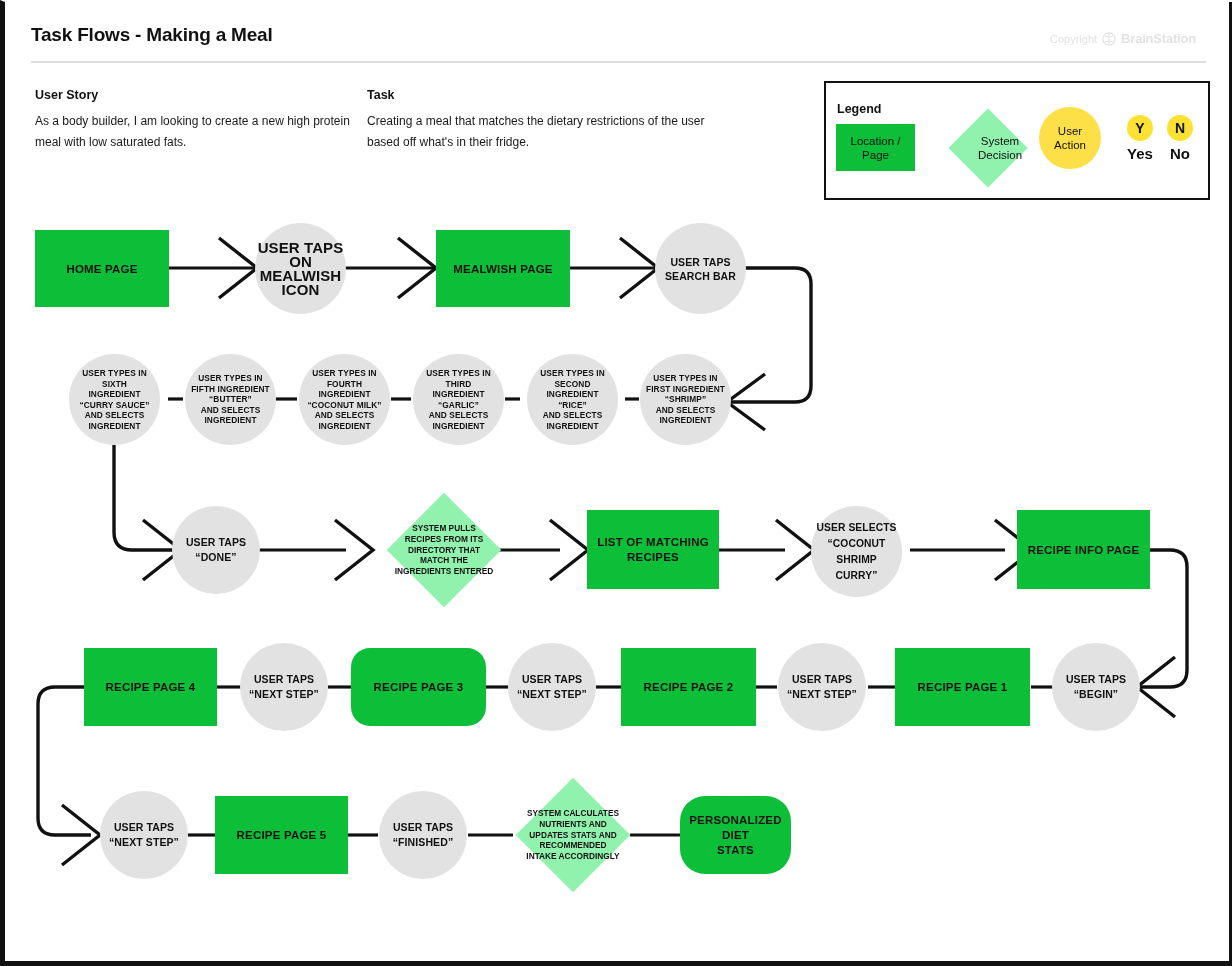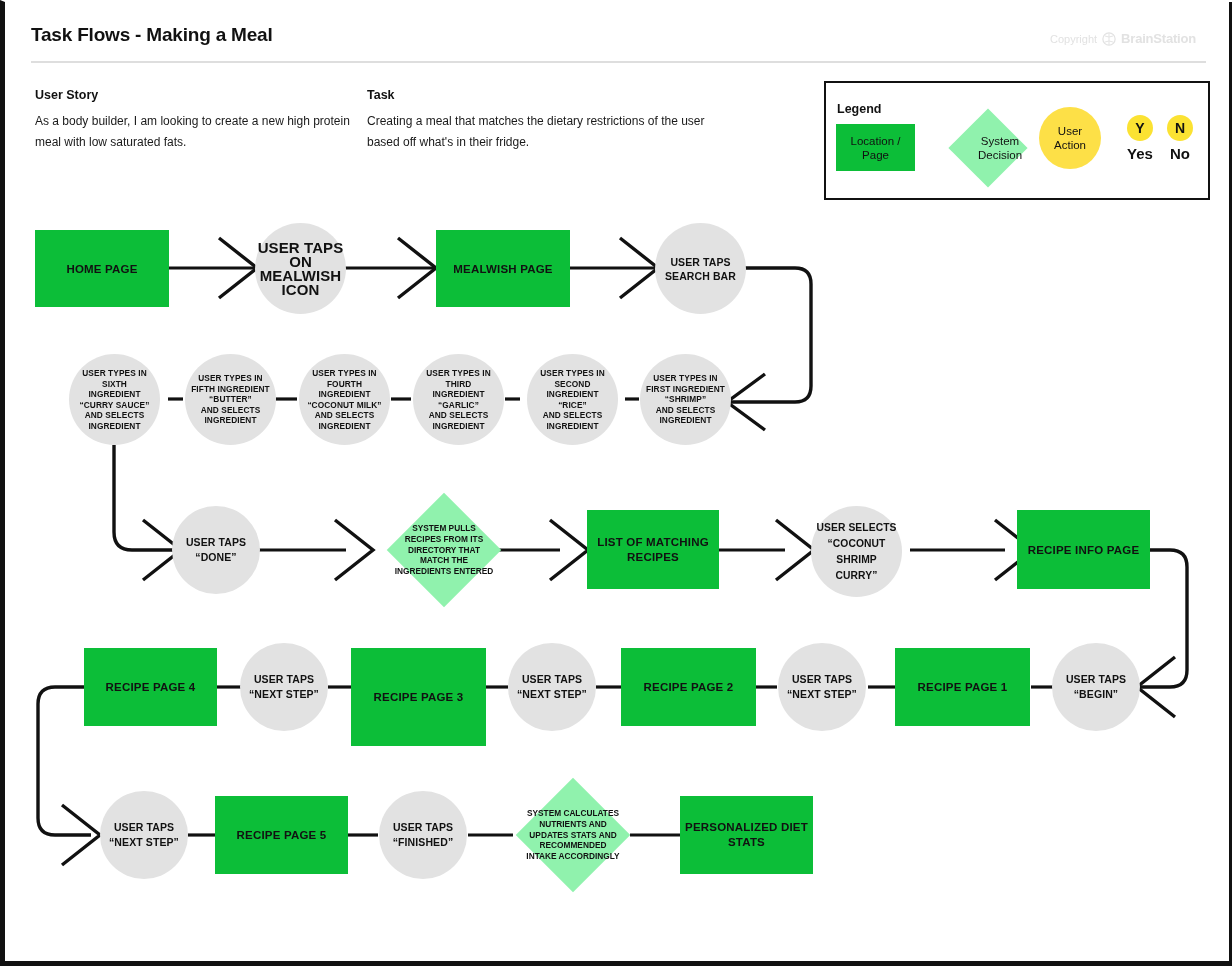--- a/index.html
+++ b/index.html
@@ -358,21 +358,21 @@
 
   <div class="node rect" style="left:79px; top:646px; width:133px; height:78px; font-size:11.5px;">
     <span class="txt">RECIPE PAGE 4</span>
   </div>
 
   <div class="node circle" style="left:235px; top:641px; width:88px; height:88px; font-size:10.5px; line-height:15px;">
     <span class="txt">USER TAPS
 “NEXT STEP”</span>
   </div>
 
-  <div class="node rect" style="left:346px; top:646px; width:135px; height:98px; font-size:11.5px;">
+  <div class="node rect" style="left:346px; top:646px; width:135px; height:78px; font-size:11.5px;border-radius:19px;">
     <span class="txt">RECIPE PAGE 3</span>
   </div>
 
   <div class="node circle" style="left:503px; top:641px; width:88px; height:88px; font-size:10.5px; line-height:15px;">
     <span class="txt">USER TAPS
 “NEXT STEP”</span>
   </div>
 
   <div class="node rect" style="left:616px; top:646px; width:135px; height:78px; font-size:11.5px;">
     <span class="txt">RECIPE PAGE 2</span>
@@ -408,18 +408,18 @@
 
   <div class="diamond" style="left:512px; top:762px; width:112px; height:142px;">
     <div class="shape" style="width:81px; height:81px;"></div>
     <div class="txt" style="font-size:8.3px; line-height:10.8px; width:122px;">SYSTEM CALCULATES
 NUTRIENTS AND
 UPDATES STATS AND
 RECOMMENDED
 INTAKE ACCORDINGLY</div>
   </div>
 
-  <div class="node rect" style="left:675px; top:794px; width:133px; height:78px; font-size:11.5px; line-height:15px;">
+  <div class="node rect" style="left:675px; top:794px; width:111px; height:78px; font-size:11.5px; line-height:15px;border-radius:25px;">
     <span class="txt">PERSONALIZED DIET
 STATS</span>
   </div>
 
 </div>
 
 </body></html>

